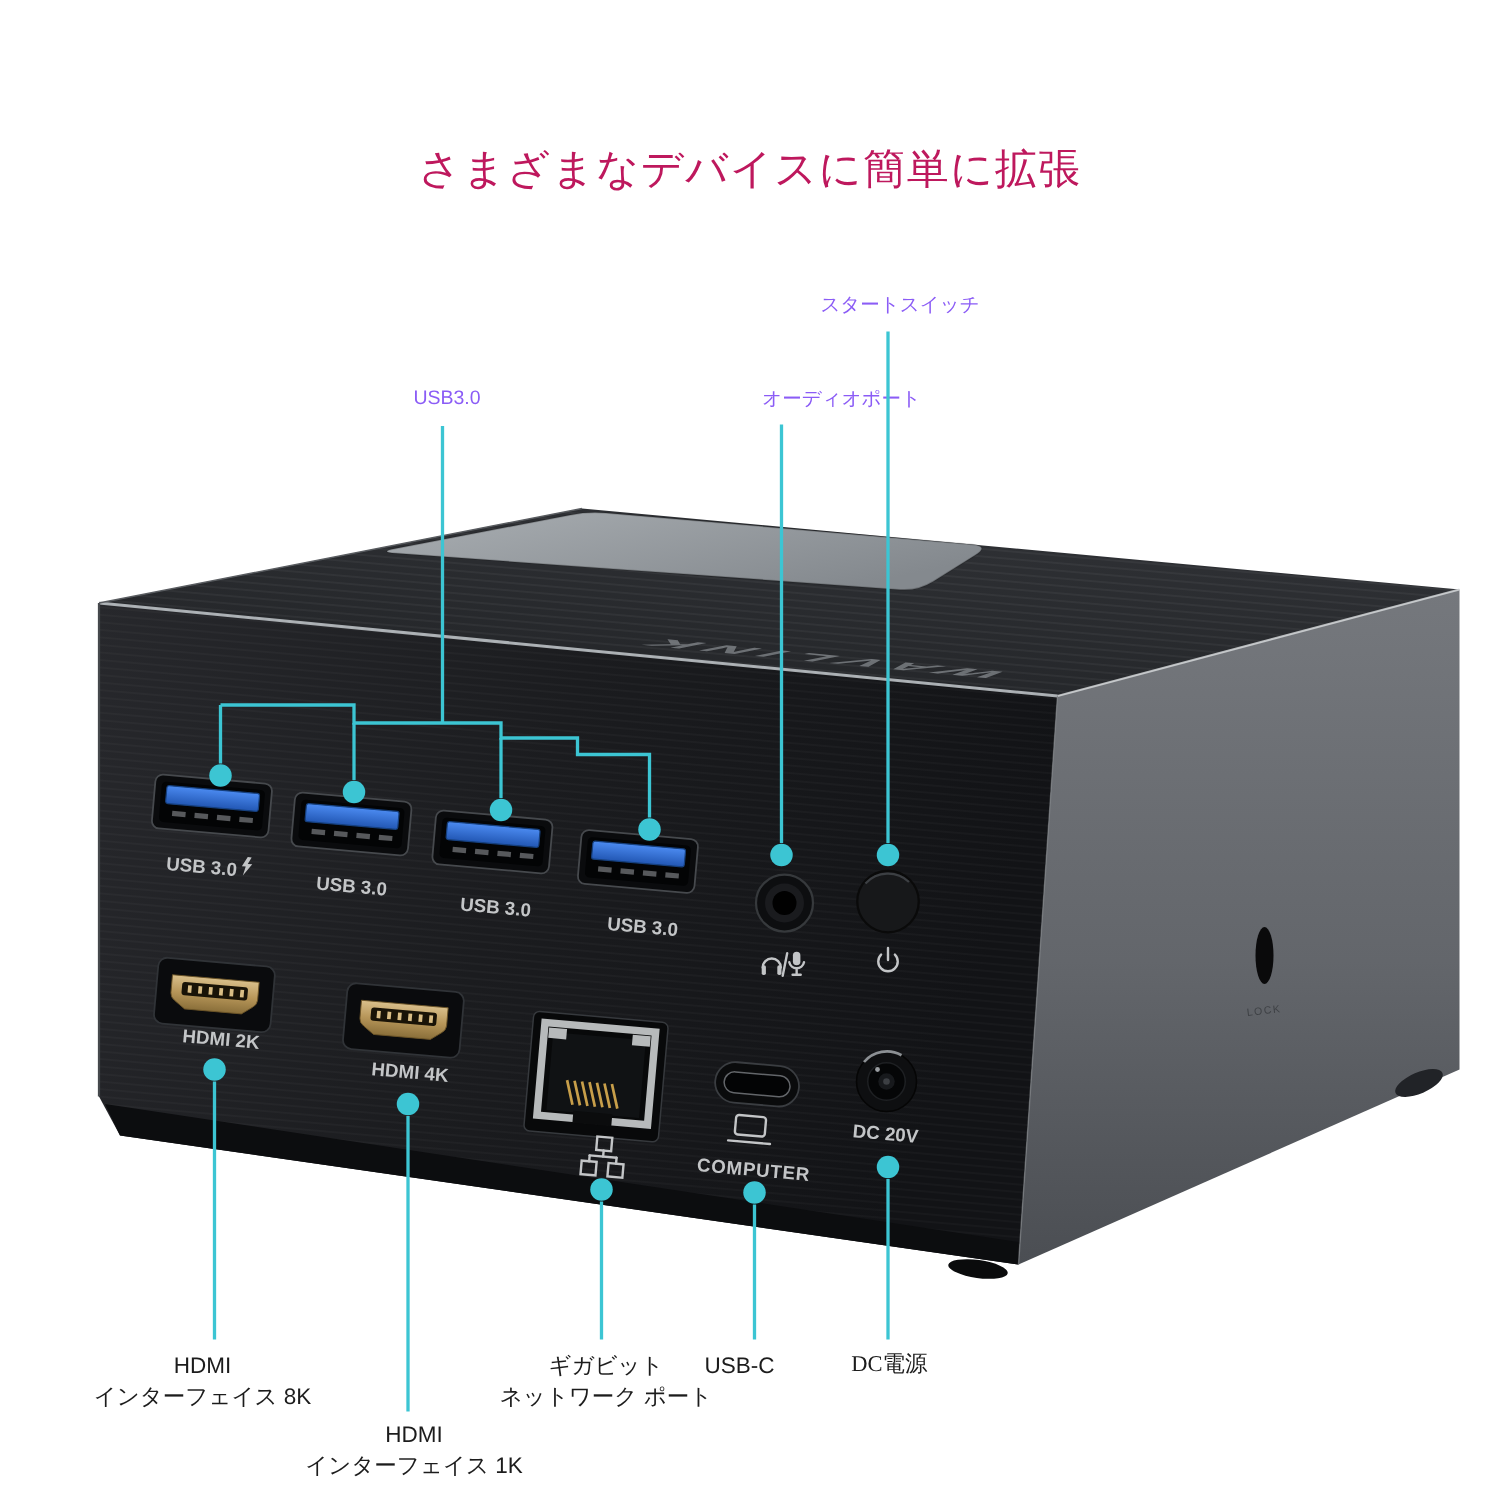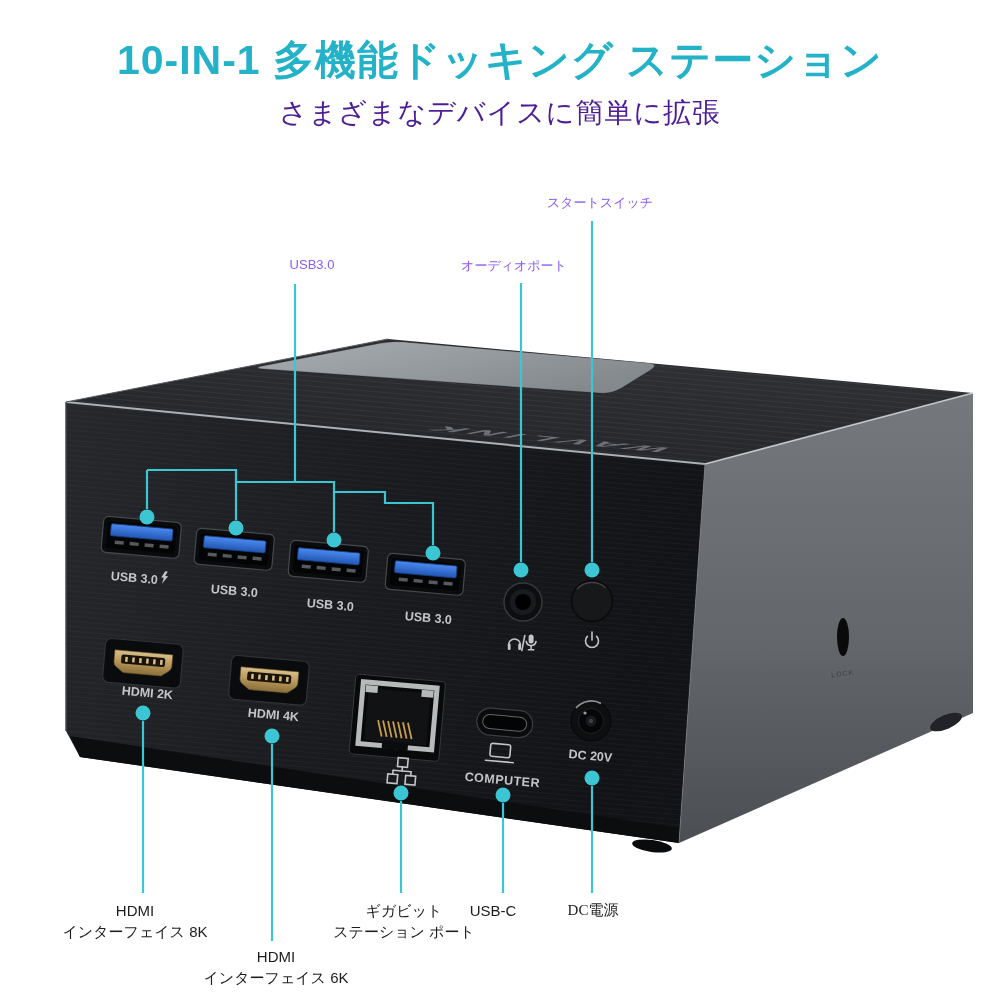--- a/index.html
+++ b/index.html
@@ -6,59 +6,58 @@
   .canvas {
     position:relative; width:1000px; height:1000px; background:#ffffff;
     font-family:"Liberation Sans","DejaVu Sans",sans-serif; overflow:hidden;
   }
   .page-title {
     position:absolute; left:0; top:33px; width:1000px; text-align:center;
     font-size:41px; font-weight:bold; color:var(--accent,#23b2c7); letter-spacing:1px;
   }
   .page-subtitle {
     position:absolute; left:0; top:94px; width:1000px; text-align:center;
-    font-size:28px; font-weight:500; color:#4c1d95; letter-spacing:1px;
+    font-size:28px; font-weight:500; color:#be185d; letter-spacing:1px;
   }
   .callout-label {
     position:absolute; text-align:center; color:#8b5cf6; font-size:13px;
   }
   .callout-label-bottom {
     position:absolute; text-align:center; color:#1c1c1c; font-size:15px; line-height:21px;
   }
   .scene { position:absolute; left:0; top:0; }
   .callout-line { stroke:var(--callout,#3cc5d3); stroke-width:2.2; fill:none; }
   .callout-dot  { fill:var(--callout,#3cc5d3); }
   .port-label   { fill:var(--devlabel,#c3c5c7); font-size:12.5px; font-weight:bold;
                   font-family:"Liberation Sans","DejaVu Sans",sans-serif; }
   .icon-stroke  { stroke:var(--devlabel,#c3c5c7); fill:none; stroke-width:1.6; stroke-linecap:round; }
   .icon-fill    { fill:var(--devlabel,#c3c5c7); }
 </style>
 </head>
 <body>
 
 <div class="canvas">
 
-  <div class="page-title">10-IN-1 多機能ドッキング ステーション</div>
   <div class="page-subtitle">さまざまなデバイスに簡単に拡張</div>
 
   <div class="callout-label" style="left:500px; top:194px; width:200px;">スタートスイッチ</div>
-  <div class="callout-label" style="left:414px; top:257px; width:200px;">オーディオポート</div>
-  <div class="callout-label" style="left:252px; top:257px; width:120px;">USB3.0</div>
+  <div class="callout-label" style="left:414px; top:257px; width:200px;text-align:right;">オーディオポート</div>
+  <div class="callout-label" style="left:238px; top:257px; width:120px;">USB3.0</div>
 
   <div class="callout-label-bottom" style="left:55px; top:900px; width:160px;">
     <div>HDMI</div>
     <div>インターフェイス 8K</div>
   </div>
   <div class="callout-label-bottom" style="left:196px; top:946px; width:160px;">
     <div>HDMI</div>
-    <div>インターフェイス 6K</div>
+    <div>インターフェイス 1K</div>
   </div>
   <div class="callout-label-bottom" style="left:324px; top:900px; width:160px;">
     <div>ギガビット</div>
-    <div>ステーション ポート</div>
+    <div>ネットワーク ポート</div>
   </div>
   <div class="callout-label-bottom" style="left:433px; top:900px; width:120px;">USB-C</div>
   <div class="callout-label-bottom" style="left:533px; top:900px; width:120px;font-family:Liberation Serif, serif;">DC電源</div>
 
   <svg class="scene" width="1000" height="1000" viewBox="0 0 1000 1000">
     <defs>
       <linearGradient id="gFront" x1="0" y1="0" x2="1" y2="0.25">
         <stop offset="0" stop-color="#27282c"></stop>
         <stop offset="0.5" stop-color="#1b1c1f"></stop>
         <stop offset="1" stop-color="#121316"></stop>

